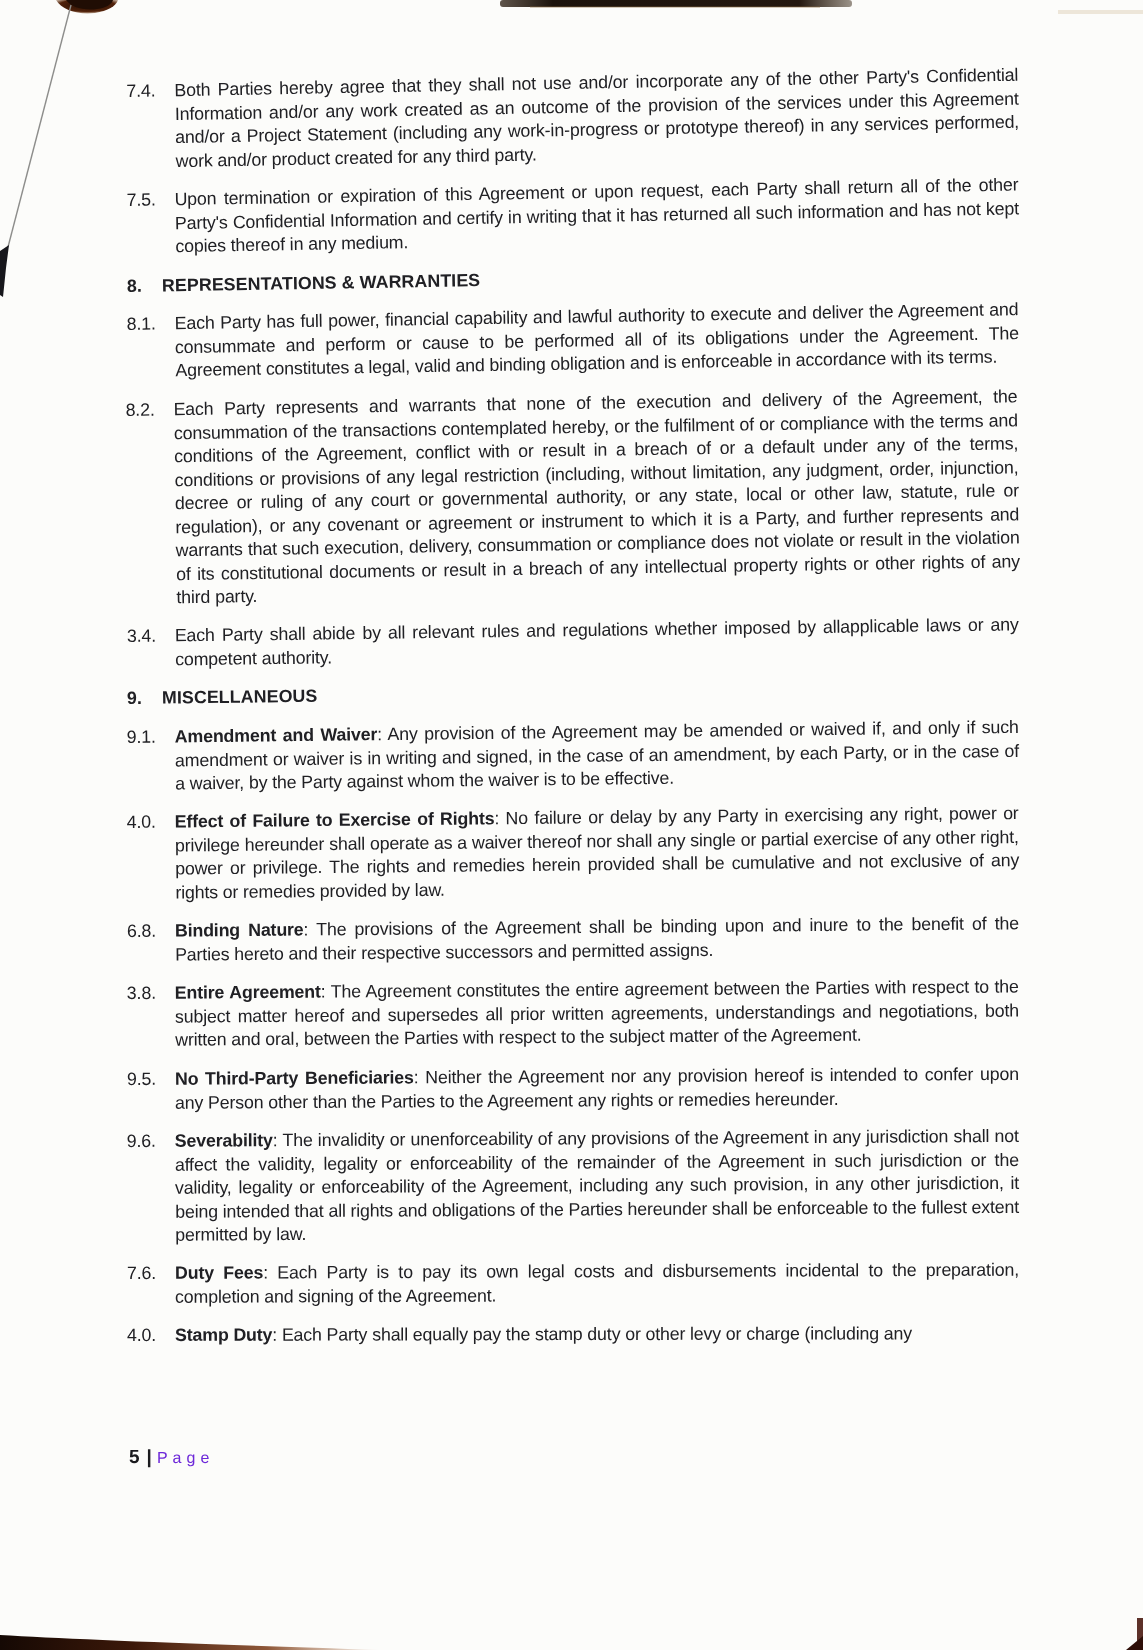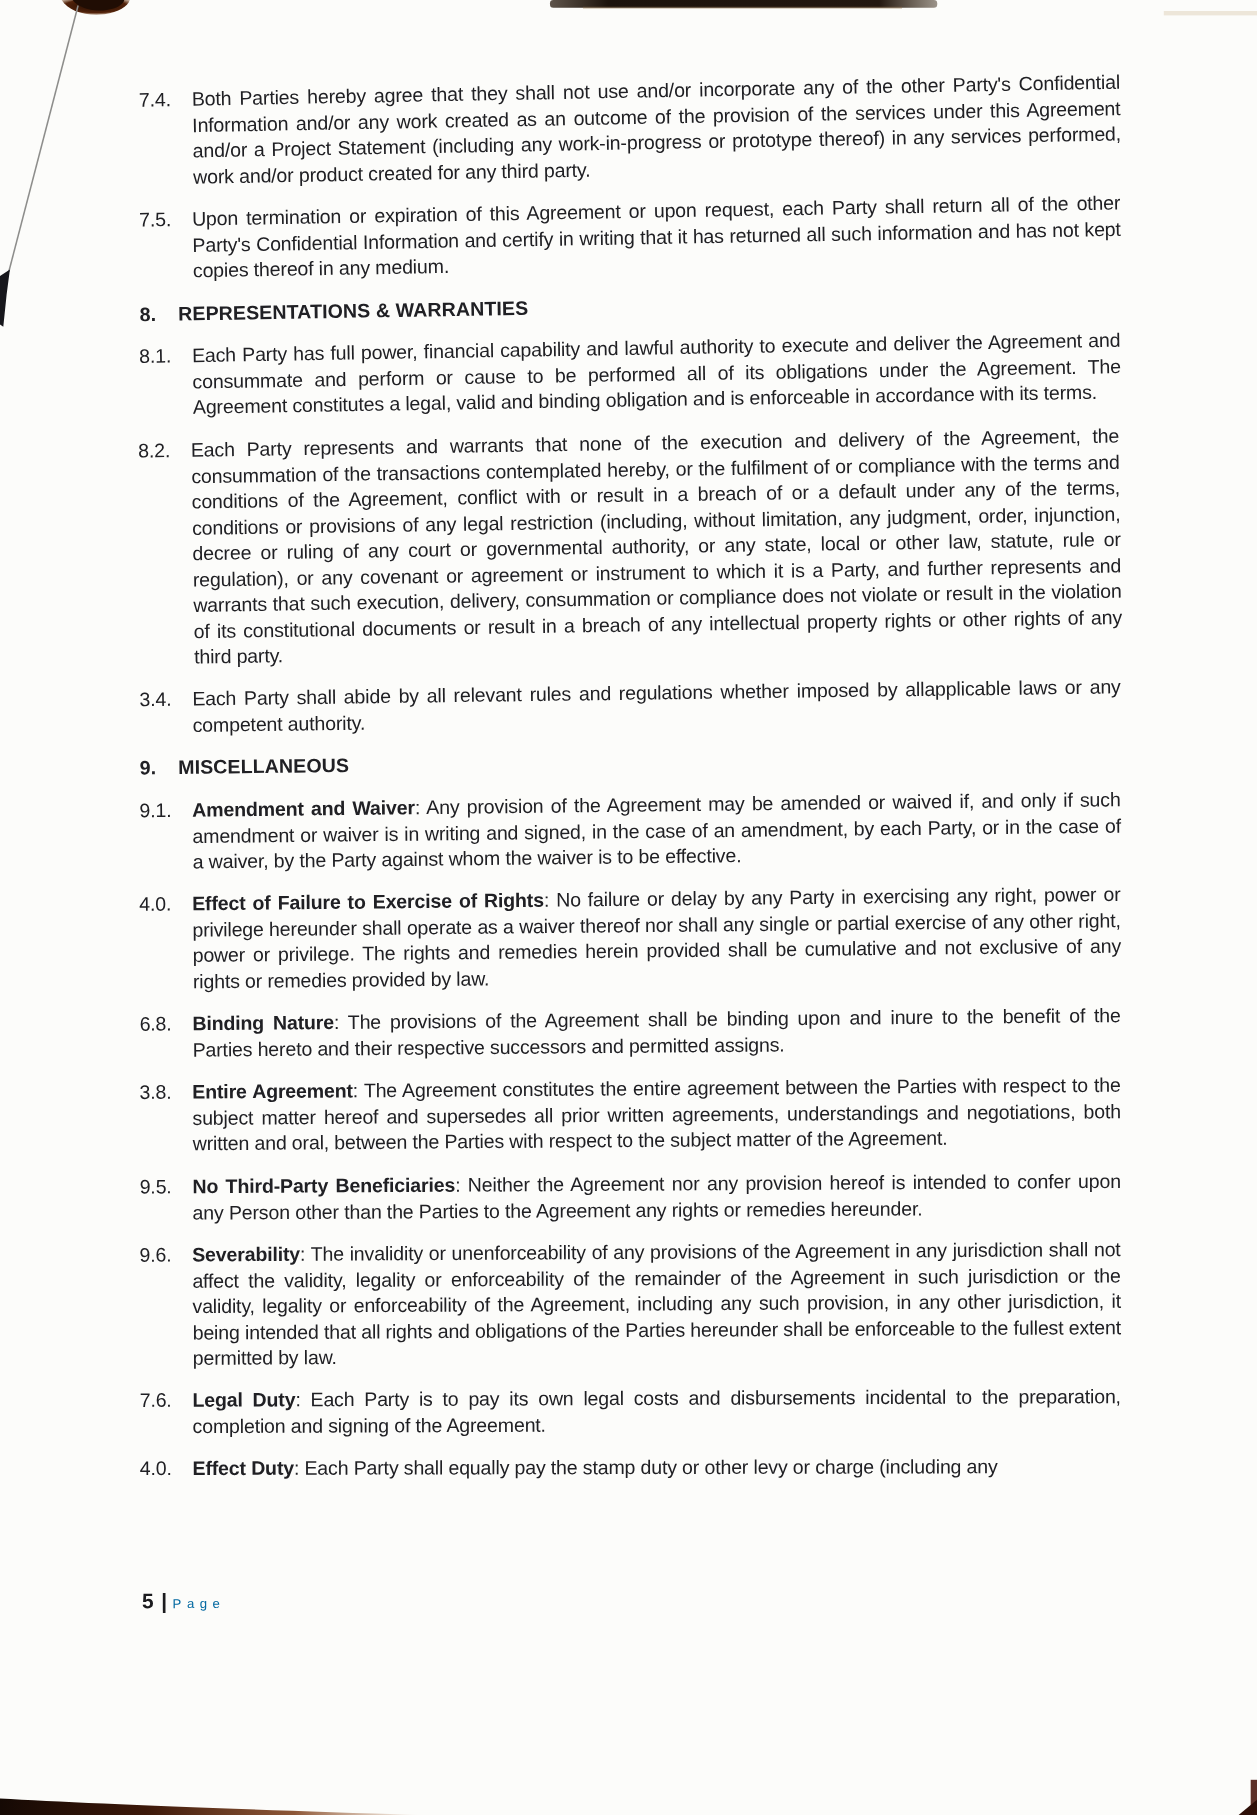--- a/index.html
+++ b/index.html
@@ -36,21 +36,21 @@
   .tJ{transform:rotate(-0.33deg);transform-origin:0 50%;}
   .tK{transform:rotate(-0.22deg);transform-origin:0 50%;}
   .tL{transform:rotate(-0.12deg);transform-origin:0 50%;}
   .footer{
     position:absolute;left:129px;top:1446px;
     font-size:19px;letter-spacing:0;
     transform:rotate(-0.1deg);transform-origin:0 50%;
   }
   .footer .pgnum{font-weight:700;color:#1b1b1e;}
   .footer .sep{font-weight:700;color:#1b1b1e;margin:0 5px 0 7px;}
-  .footer .pgword{color:#0369a1;letter-spacing:5px;font-size:12px;}
+  .footer .pgword{color:#6d28d9;letter-spacing:5px;font-size:16px;}
   .artifacts{position:absolute;left:0;top:0;pointer-events:none;}
 </style>
 </head>
 <body>
 
 <div class="page">
 
   <div class="content">
 
     <div class="item tA">
@@ -113,26 +113,26 @@
       <span class="body"><span class="lead">No Third-Party Beneficiaries</span><span>: Neither the Agreement nor any provision hereof is intended to confer upon any Person other than the Parties to the Agreement any rights or remedies hereunder.</span></span>
     </div>
 
     <div class="item tJ">
       <span class="num">9.6.</span>
       <span class="body"><span class="lead">Severability</span><span>: The invalidity or unenforceability of any provisions of the Agreement in any jurisdiction shall not affect the validity, legality or enforceability of the remainder of the Agreement in such jurisdiction or the validity, legality or enforceability of the Agreement, including any such provision, in any other jurisdiction, it being intended that all rights and obligations of the Parties hereunder shall be enforceable to the fullest extent permitted by law.</span></span>
     </div>
 
     <div class="item tK">
       <span class="num">7.6.</span>
-      <span class="body"><span class="lead">Legal Duty</span><span>: Each Party is to pay its own legal costs and disbursements incidental to the preparation, completion and signing of the Agreement.</span></span>
+      <span class="body"><span class="lead">Duty Fees</span><span>: Each Party is to pay its own legal costs and disbursements incidental to the preparation, completion and signing of the Agreement.</span></span>
     </div>
 
     <div class="item mt14 tL">
       <span class="num">4.0.</span>
-      <span class="body"><span class="lead">Effect Duty</span><span>: Each Party shall equally pay the stamp duty or other levy or charge (including any</span></span>
+      <span class="body"><span class="lead">Stamp Duty</span><span>: Each Party shall equally pay the stamp duty or other levy or charge (including any</span></span>
     </div>
 
   </div>
 
   <div class="footer">
     <span class="pgnum">5</span><span class="sep">|</span><span class="pgword">Page</span>
   </div>
 
   <svg class="artifacts" width="1143" height="1650" viewBox="0 0 1143 1650">
     <defs>

